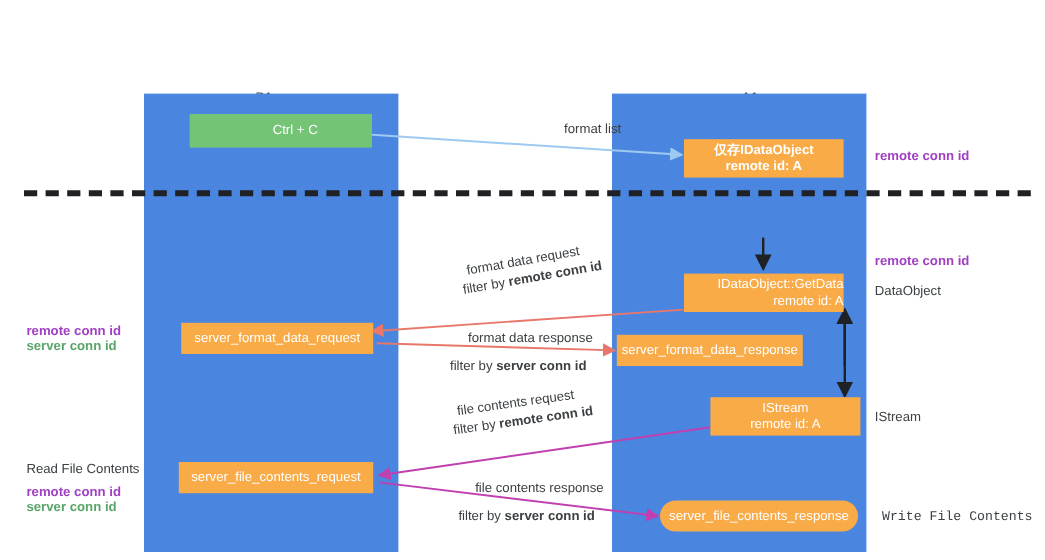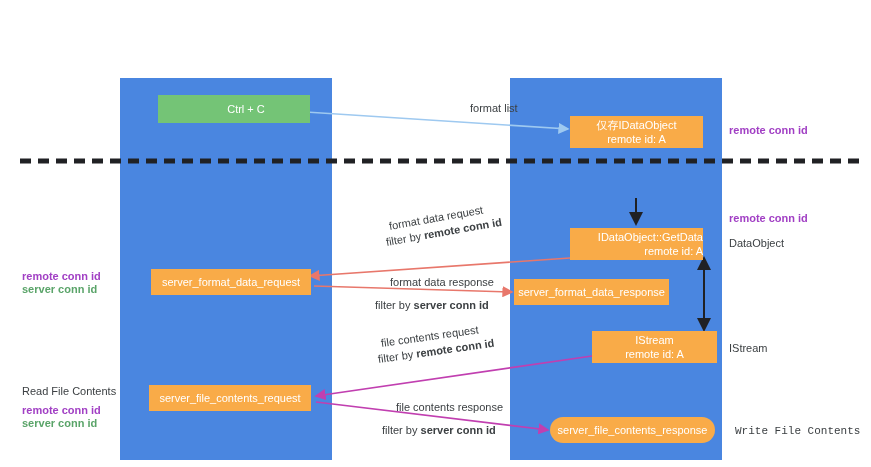--- a/index.html
+++ b/index.html
@@ -135,21 +135,21 @@
 
     <line x1="592" y1="356" x2="316" y2="396" stroke="#c13fb0" stroke-width="1.6" marker-end="url(#ah-mag)"></line>
 
     <line x1="316" y1="402" x2="548" y2="430" stroke="#c13fb0" stroke-width="1.6" marker-end="url(#ah-mag)"></line>
   </svg>
 
   <div class="node green" style="left:158px; top:95px;  width:152px; height:28px;padding-left:24px;">
     <div>Ctrl + C</div>
   </div>
 
-  <div class="node orange" style="left:570px; top:116px; width:133px; height:32px;">
+  <div class="node orange" style="left:570px; top:116px; width:133px; height:32px;font-weight:bold;">
     <div>仅存IDataObject</div>
     <div>remote id: A</div>
   </div>
 
 
   <div class="node orange" style="left:570px; top:228px; width:133px; height:32px;align-items:flex-end;">
     <div>IDataObject::GetData</div>
     <div>remote id: A</div>
   </div>
 

